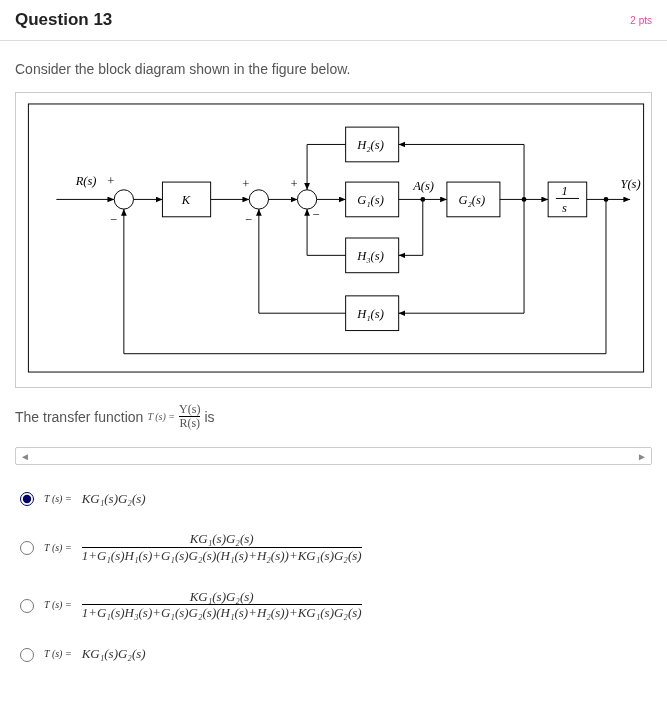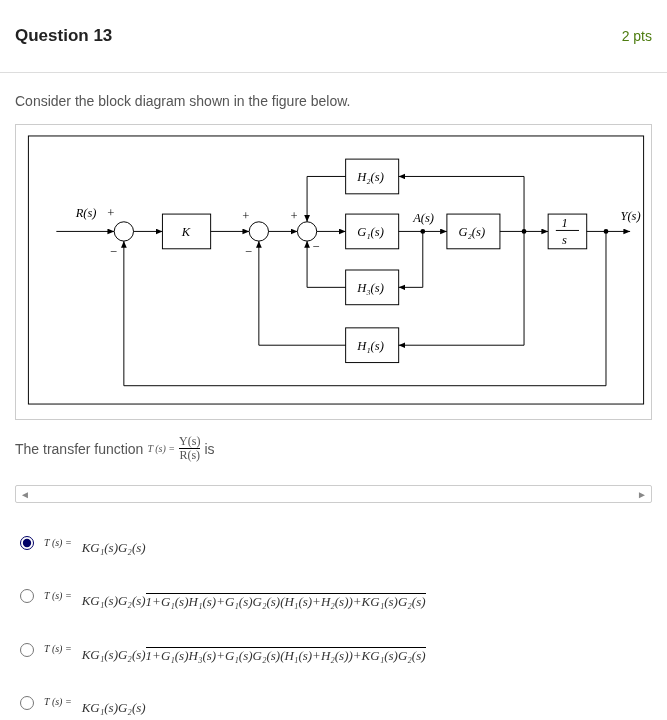--- a/index.html
+++ b/index.html
@@ -1,27 +1,27 @@
 <!DOCTYPE html>
 <html><head>
   <meta charset="utf-8">
   <style>
     * { box-sizing: border-box; margin: 0; padding: 0; }
     body { font-family: Arial, Helvetica, sans-serif; color: #333; background: #fff; width: 667px; }
-    .header { display: flex; justify-content: space-between; align-items: center; padding: 26px 15px; border-bottom: 1px solid #ddd; }
+    .header { display: flex; justify-content: space-between; align-items: center; padding: 10px 15px; border-bottom: 1px solid #ddd; }
     .qtitle { font-weight: bold; font-size: 17px; color: #222; }
-    .pts { font-size: 14px; color: #4d7c0f; }
+    .pts { font-size: 10px; color: #ec4899; }
     .content { padding: 20px 15px 10px 15px; }
     .prompt { color: #555; font-size: 14px; margin-bottom: 15px; }
     .diagram-box { border: 1px solid #ccc; padding: 10px; margin-bottom: 15px; background: #fff; }
-    .transfer { color: #555; font-size: 14px; margin: 10px 0 23px 0; display: flex; align-items: center; gap: 4px; }
+    .transfer { color: #555; font-size: 14px; margin: 10px 0 17px 0; display: flex; align-items: center; gap: 4px; }
     .scroll-bar { display: flex; justify-content: space-between; align-items: center; border: 1px solid #ccc; border-radius: 2px; height: 18px; padding: 0 4px; margin: 8px 0 15px 0; color: #888; font-size: 10px; }
     .option-row { display: flex; align-items: center; gap: 10px; padding: 10px 5px 15px 5px; }
     input[type="radio"] { width: 14px; height: 14px; flex-shrink: 0; margin-top: 2px; accent-color: #006; }
-    .frac { display: inline-flex; flex-direction: row; align-items: center; font-family: 'Times New Roman', serif; font-size: 13px; line-height: 1.2; margin-top: 12px; }
+    .frac { display: inline-flex; flex-direction: column; align-items: center; font-family: 'Times New Roman', serif; font-size: 13px; line-height: 1.2; }
     .frac .num { }
     .frac .den { border-top: 1px solid #000; }
     .frac-s { display: inline-flex; flex-direction: column; align-items: center; font-family: 'Times New Roman', serif; font-size: 12px; line-height: 1.1; vertical-align: middle; }
     .frac-s .num {}
     .frac-s .den { border-top: 1px solid #000; }
     .math { font-family: 'Times New Roman', serif; font-style: italic; font-size: 10px; }
     .maths { font-family: 'Times New Roman', serif; font-style: italic; font-size: 13px; }
 
     
     svg text { font-family: 'Times New Roman', serif; font-style: italic; font-size: 13px; }

